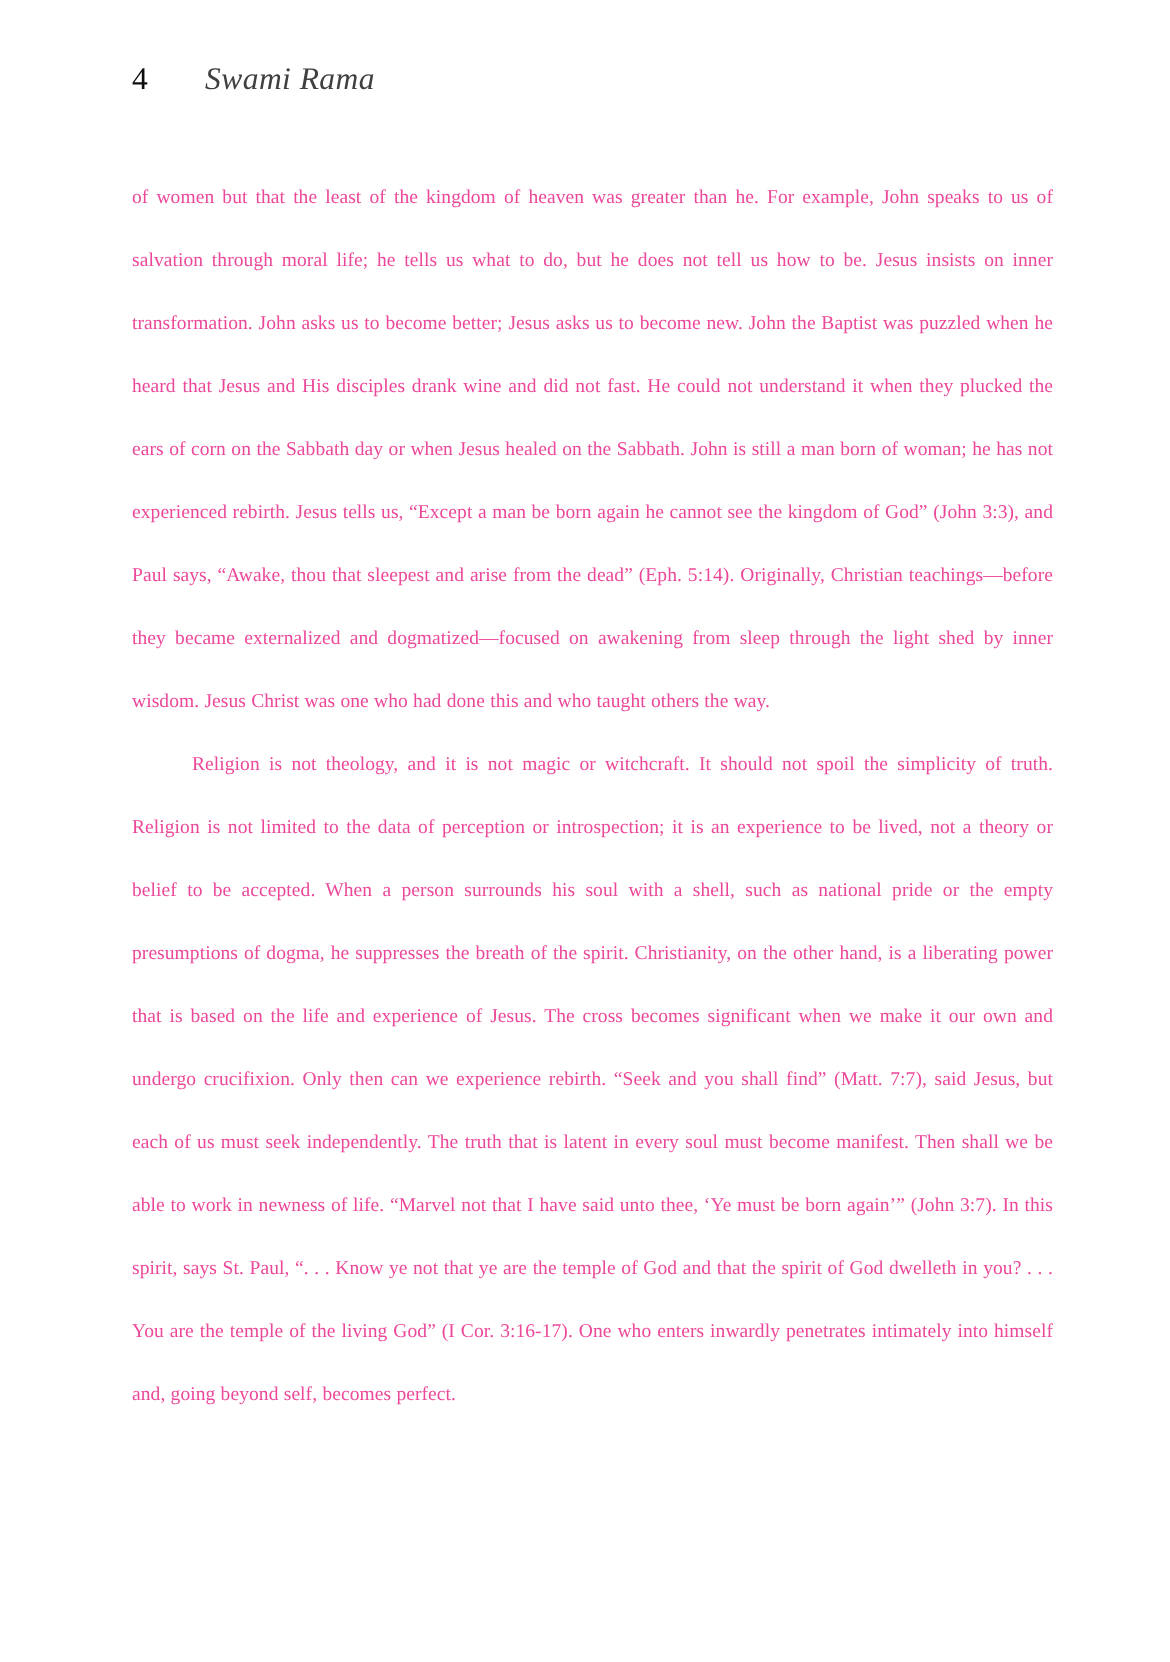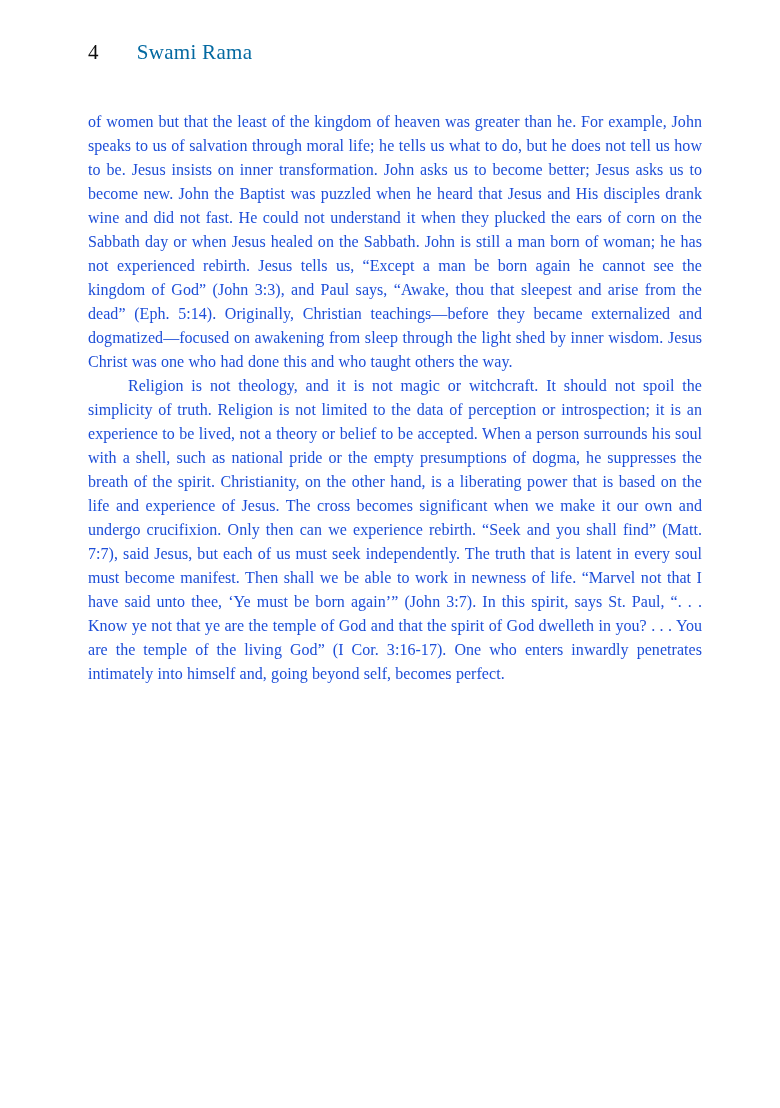--- a/index.html
+++ b/index.html
@@ -29,30 +29,31 @@
     height: 26px;
   }
   .folio {
     font-size: 21px;
     font-family: "Liberation Serif", "DejaVu Serif", serif;
     color: #0d0d0d;
     letter-spacing: 0.2px;
   }
   .head-title {
     font-size: 21px;
-    color: #0369a1;
+    font-style: italic;
+    color: #404040;
     letter-spacing: 0.3px;
   }
   .body-text p {
     margin: 0;
-    font-size: 16px;
-    line-height: 24px;
+    font-size: 13px;
+    line-height: 42px;
     text-align: justify;
     text-justify: inter-word;
-    color: #1d4ed8;
+    color: #ec4899;
     letter-spacing: 0.05px;
     word-spacing: 0.2px;
   }
   .body-text p.indent {
     text-indent: 40px;
   }
   .body-text p + p {
     margin-top: 0px;
   }
   .last-line {

